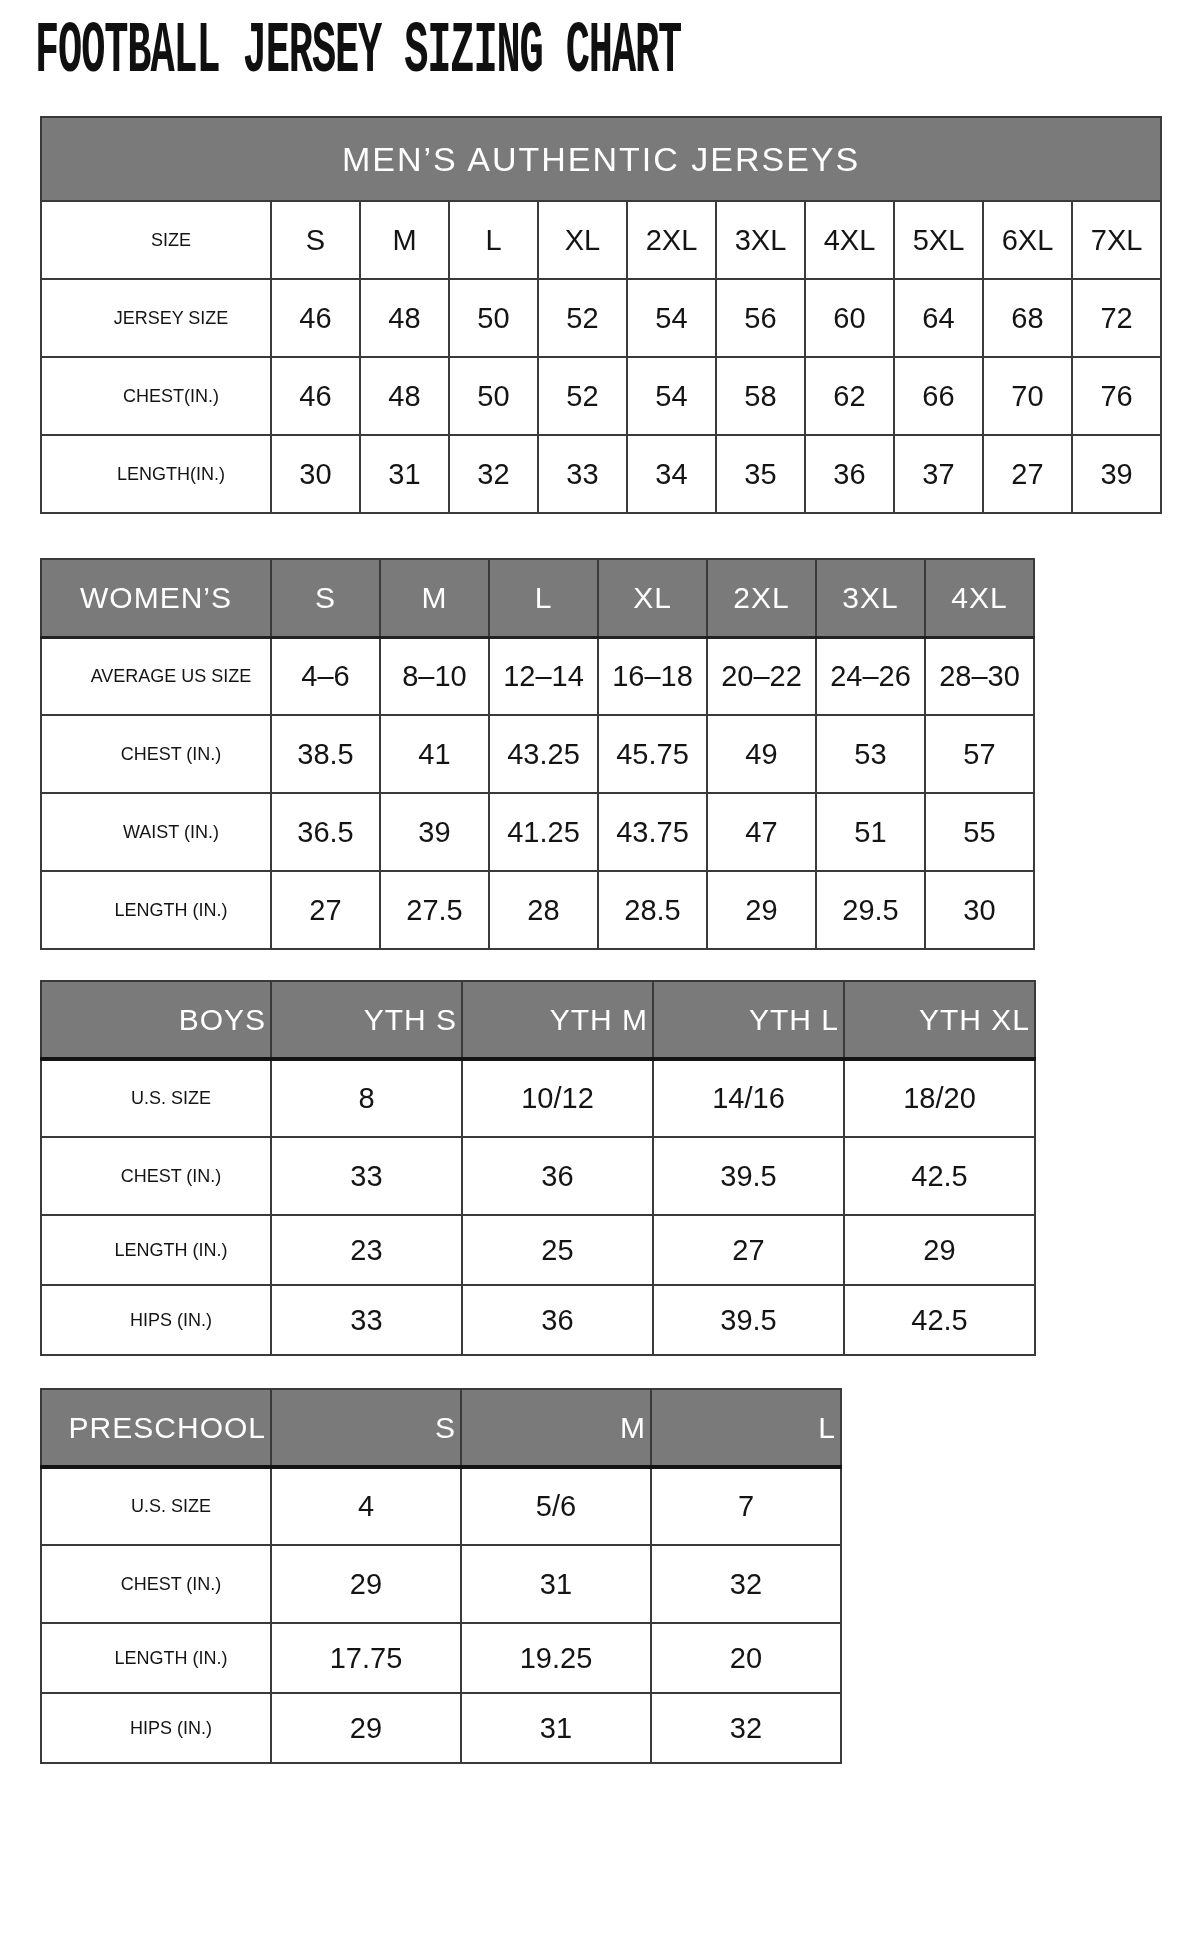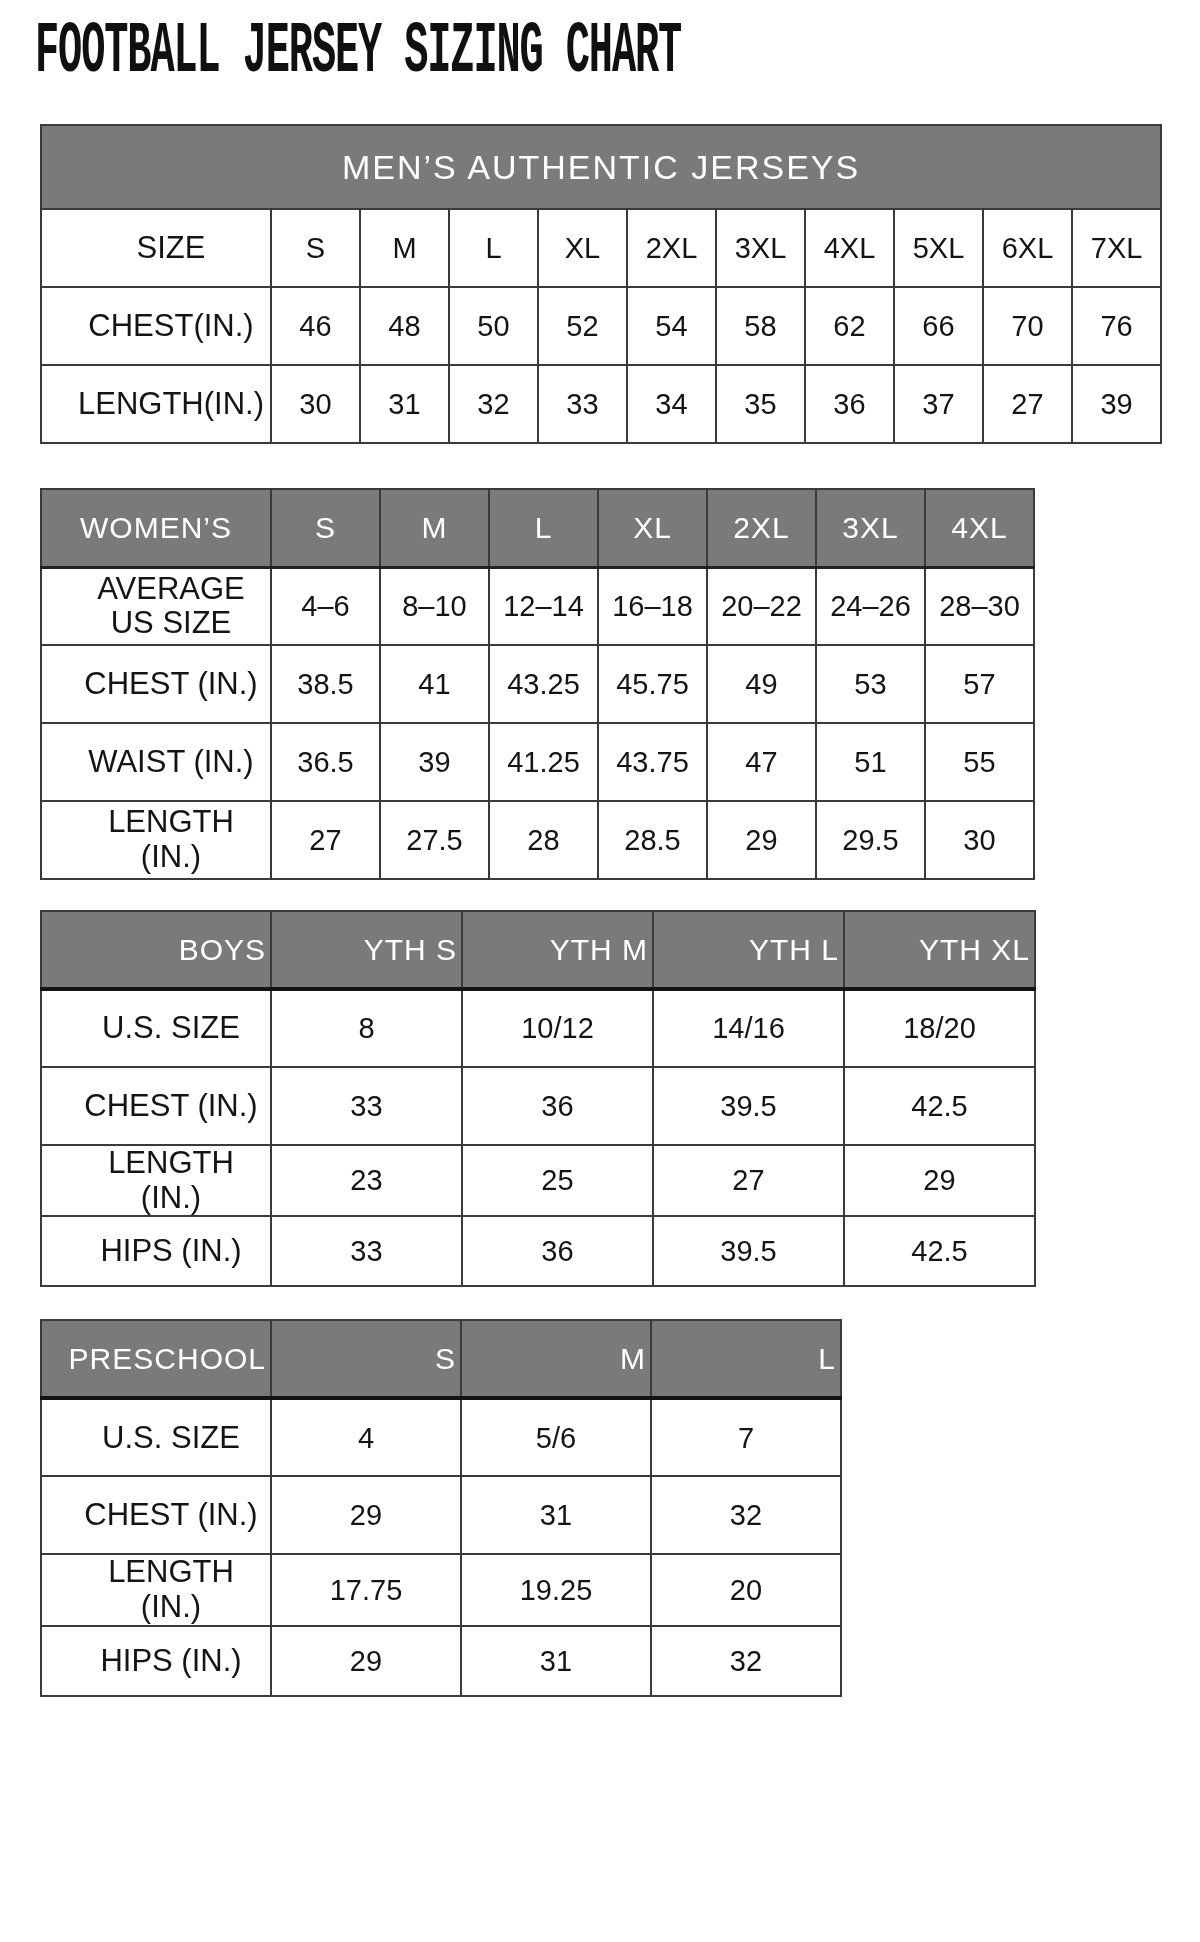--- a/index.html
+++ b/index.html
@@ -53,42 +53,42 @@
   }
   .tbl th,.tbl td{
     border:2px solid var(--grid);
     text-align:center;
     vertical-align:middle;
     font-weight:400;
     padding:0 4px;
     overflow:hidden;
   }
   .tbl td{font-size:29px;height:78px;line-height:1.12;}
-  .tbl td.lbl{font-size:31px;padding-left:34px;}
+  .tbl td.lbl{font-size:18px;padding-left:34px;}
 
   
   .banner-row th{
     background:var(--header-gray);
     color:var(--header-text);
     font-size:34px;
     letter-spacing:2px;
     height:84px;
     font-weight:400;
   }
   
   tr.gray-head th{
     background:var(--header-gray);
     color:var(--header-text);
     font-size:30px;
     letter-spacing:1px;
     height:78px;
     font-weight:400;
   }
 
-  .mens{width:1120px;margin-top:34px;}
+  .mens{width:1120px;margin-top:26px;}
   .womens{width:993px;margin-top:44px;}
   .boys{width:994px;margin-top:30px;}
   .preschool{width:800px;margin-top:32px;}
 
   .womens tr.gray-head th{border-bottom:3px solid #222;}
   .boys tr.gray-head th,
   .preschool tr.gray-head th{border-bottom:4px solid #141414;text-align:right;}
 
   .boys tbody tr:nth-child(n+3) td,
   .preschool tbody tr:nth-child(n+3) td{height:70px;}
@@ -135,20 +135,33 @@
           <td>S</td>
           <td>M</td>
           <td>L</td>
           <td>XL</td>
           <td>2XL</td>
           <td>3XL</td>
           <td>4XL</td>
           <td>5XL</td>
           <td>6XL</td>
           <td>7XL</td>
+        </tr>
+        <tr>
+          <td class="lbl">JERSEY SIZE</td>
+          <td>46</td>
+          <td>48</td>
+          <td>50</td>
+          <td>52</td>
+          <td>54</td>
+          <td>56</td>
+          <td>60</td>
+          <td>64</td>
+          <td>68</td>
+          <td>72</td>
         </tr>
         <tr>
           <td class="lbl">CHEST(IN.)</td>
           <td>46</td>
           <td>48</td>
           <td>50</td>
           <td>52</td>
           <td>54</td>
           <td>58</td>
           <td>62</td>

